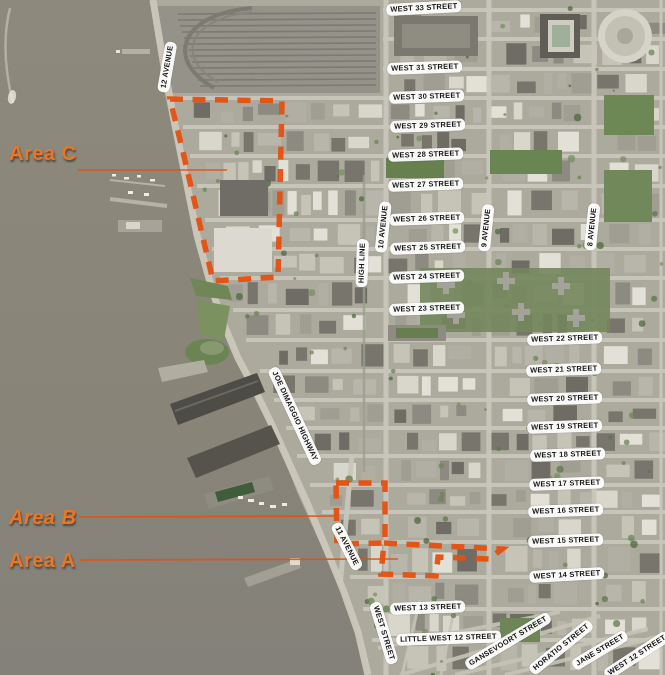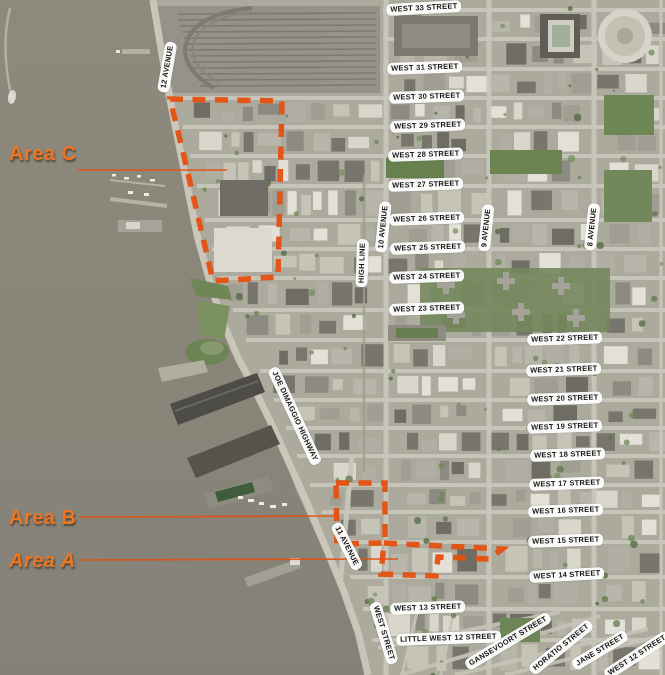--- a/index.html
+++ b/index.html
@@ -622,22 +622,22 @@
   <svg id="overlay" width="665" height="675" viewBox="0 0 665 675">
       <polygon points="384,543 502,549 489,559 438,557 436,576 381,574" class="area-outline"></polygon>
       <line x1="80" y1="560" x2="398" y2="559" class="leader"></line>
       <polygon points="336,483 385,483 385,543 337,544" class="area-outline"></polygon>
       <line x1="79" y1="517" x2="337" y2="516" class="leader"></line>
       <polygon points="170,99 282,101 278,277 213,281 196,208 183,152" class="area-outline"></polygon>
       <line x1="78" y1="170" x2="227" y2="170" class="leader"></line>
     </svg>
 
   <div id="labels">
-    <div class="area-label" id="area-label-0" style="left: 9px; top: 550px; font-style: italic;">Area A</div>
-    <div class="area-label" id="area-label-1" style="left: 9px; top: 507px;">Area B</div>
+    <div class="area-label" id="area-label-0" style="left: 9px; top: 550px;">Area A</div>
+    <div class="area-label" id="area-label-1" style="left: 9px; top: 507px; font-style: italic;">Area B</div>
     <div class="area-label" id="area-label-2" style="left: 9px; top: 143px;">Area C</div>
   <div class="pill" style="left: 386px; top: 4px; transform-origin: left top; transform: rotate(-3deg);">WEST 33 STREET</div>
       <div class="pill" style="left: 387px; top: 63px; transform-origin: left top; transform: rotate(-2deg);">WEST 31 STREET</div>
       <div class="pill" style="left: 389px; top: 92px; transform-origin: left top; transform: rotate(-2deg);">WEST 30 STREET</div>
       <div class="pill" style="left: 390px; top: 121px; transform-origin: left top; transform: rotate(-2deg);">WEST 29 STREET</div>
       <div class="pill" style="left: 388px; top: 150px; transform-origin: left top; transform: rotate(-2deg);">WEST 28 STREET</div>
       <div class="pill" style="left: 388px; top: 180px; transform-origin: left top; transform: rotate(-2deg);">WEST 27 STREET</div>
       <div class="pill" style="left: 389px; top: 214px; transform-origin: left top; transform: rotate(-2deg);">WEST 26 STREET</div>
       <div class="pill" style="left: 390px; top: 243px; transform-origin: left top; transform: rotate(-2deg);">WEST 25 STREET</div>
       <div class="pill" style="left: 389px; top: 272px; transform-origin: left top; transform: rotate(-2deg);">WEST 24 STREET</div>

